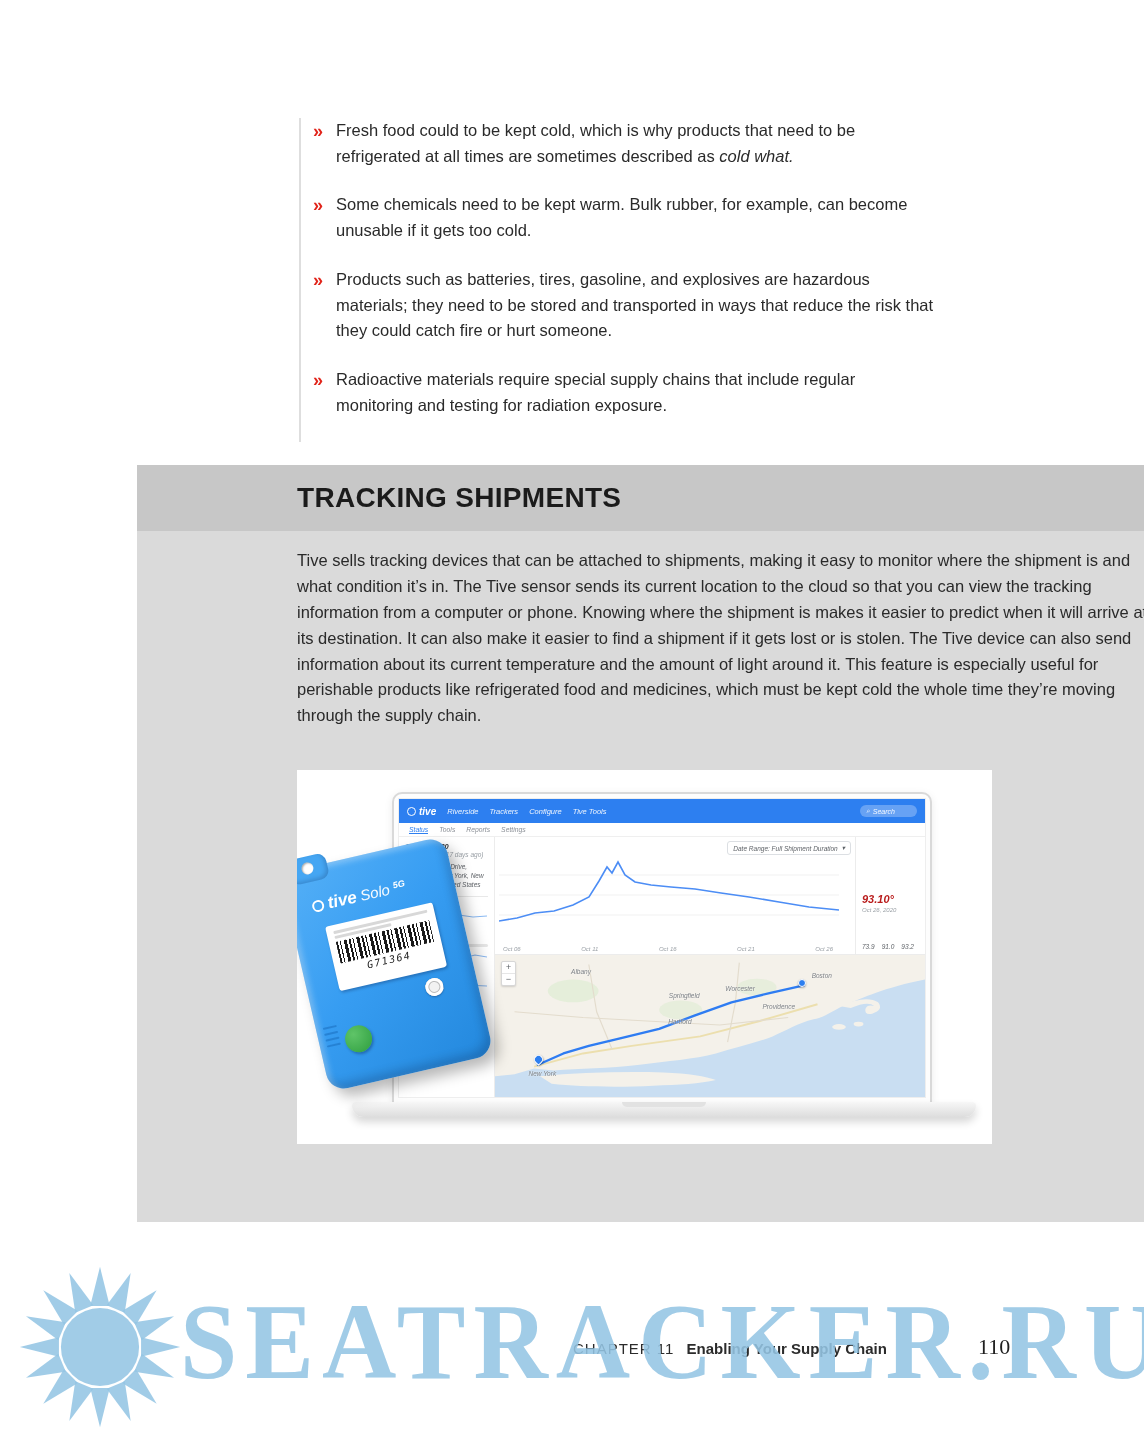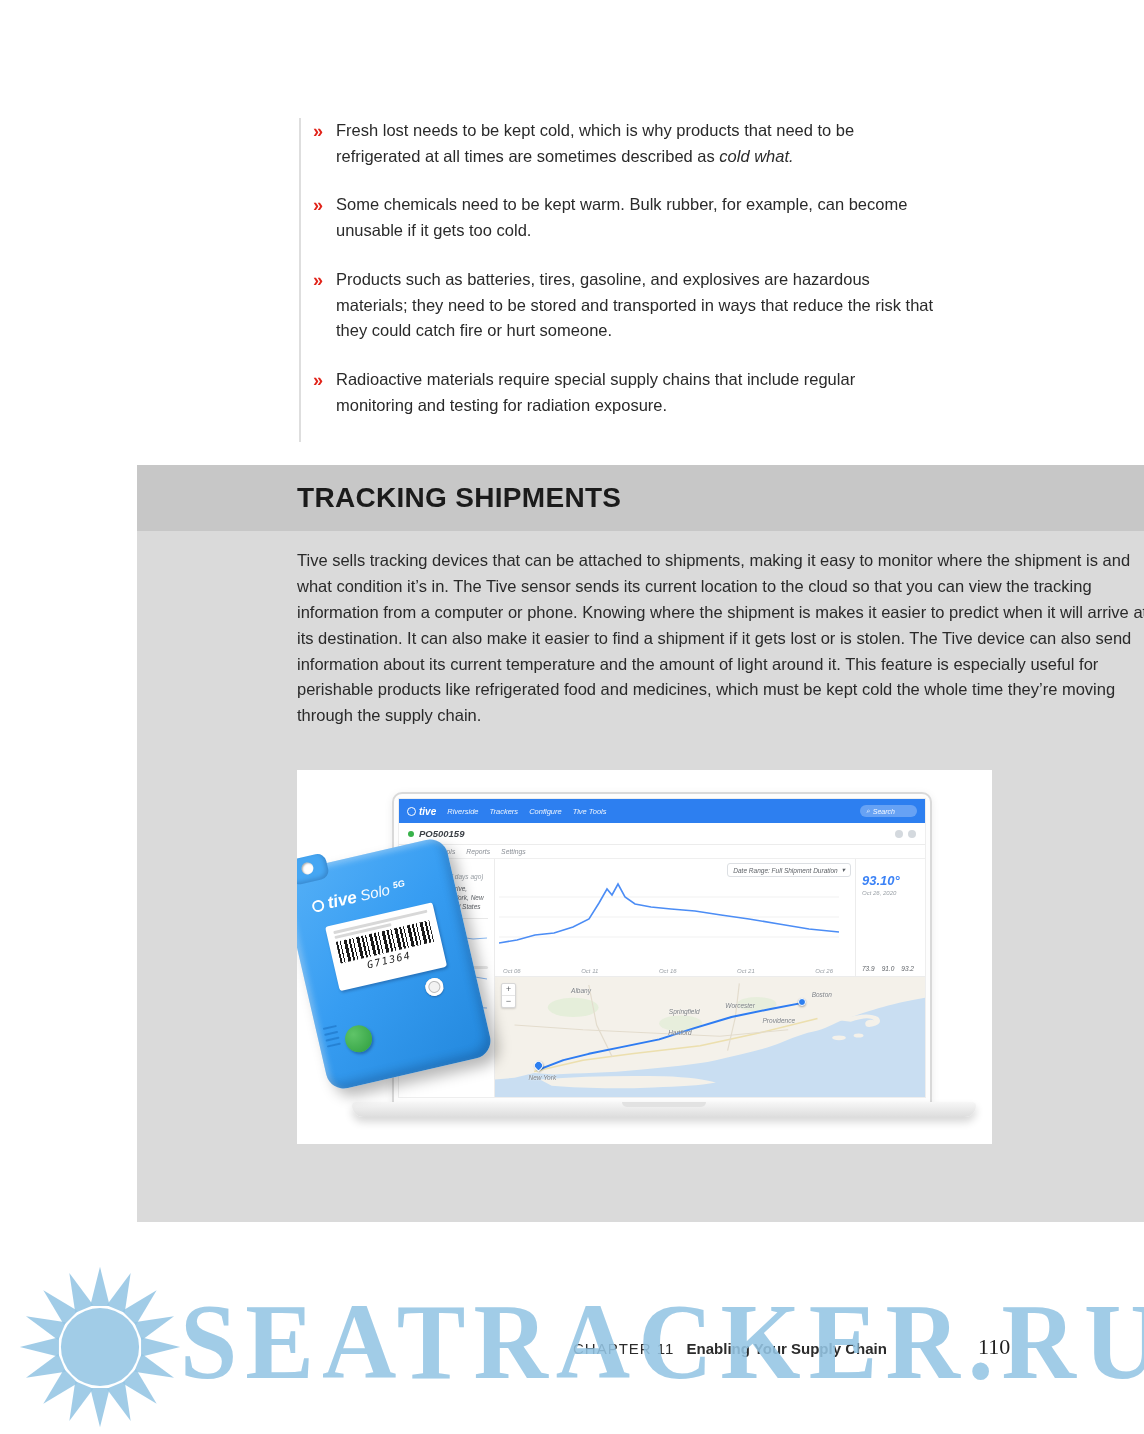--- a/index.html
+++ b/index.html
@@ -61,21 +61,21 @@
   .lp-bar { height:3px; background:#e6e6e6; border-radius:2px; margin:4px 0; }
 
   .dash-content { flex:1; display:flex; flex-direction:column; min-width:0; }
   .chart-area { height:118px; display:flex; border-bottom:1px solid #ececec; position:relative; flex:0 0 auto; }
   .chart-left { flex:1; position:relative; min-width:0; }
   .daterange-btn { position:absolute; top:4px; right:4px; border:1px solid #dcdfe3; border-radius:3px; font-size:6.5px; color:#5f6368; padding:2px 5px; background:#ffffff; display:flex; gap:4px; align-items:center; z-index:2; }
   .chart-svg { position:absolute; left:4px; top:18px; }
   .x-ticks { position:absolute; left:8px; bottom:2px; width:330px; display:flex; justify-content:space-between; }
   .x-tick { font-size:6px; color:#9aa0a6; }
   .chart-info { width:70px; border-left:1px solid #ececec; padding:14px 4px 4px 6px; display:flex; flex-direction:column; flex:0 0 auto; }
-  .temp-value { font-size:13px; font-weight:bold; color:#3b82f6; }
+  .temp-value { font-size:11px; font-weight:bold; color:#b91c1c;margin-top:42px; }
   .temp-date { font-size:6px; color:#9aa0a6; margin-top:2px; }
   .chart-stats { margin-top:auto; display:flex; gap:7px; }
   .chart-stat { font-size:6.5px; color:#5f6368; }
 
   .map-area { flex:1; position:relative; background:#c9def2; overflow:hidden; }
   .map-svg { position:absolute; inset:0; width:100%; height:100%; }
   .map-city { position:absolute; font-size:6.5px; color:#7d8186; text-shadow:0 0 2px #ffffff; transform:translate(-50%,-50%); }
   .map-pin { position:absolute; width:9px; height:9px; background:#2d7ff0; border-radius:50% 50% 50% 0; transform:rotate(-45deg); border:1.5px solid #ffffff; box-shadow:0 1px 2px rgba(0,0,0,0.3); }
   .map-enddot { position:absolute; width:8px; height:8px; background:#2d7ff0; border:1.5px solid #ffffff; border-radius:50%; box-shadow:0 1px 2px rgba(0,0,0,0.3); }
   .zoom-ctl { position:absolute; left:6px; top:6px; width:15px; background:#ffffff; border:1px solid #d7d7d7; border-radius:2px; display:flex; flex-direction:column; align-items:center; box-shadow:0 1px 2px rgba(0,0,0,0.15); }
@@ -118,21 +118,21 @@
   .sun-logo { position:absolute; left:2px; top:6px; }
 </style>
 </head>
 <body>
 
 <div class="page">
 
   <section class="bullets">
     <article class="bullet-item">
       <span class="bullet-glyph">»</span>
-      <p class="bullet-text"><span>Fresh lost needs to be kept cold, which is why products that need to be refrigerated at all times are sometimes described as </span><em class="ital">cold what.</em></p>
+      <p class="bullet-text"><span>Fresh food could to be kept cold, which is why products that need to be refrigerated at all times are sometimes described as </span><em class="ital">cold what.</em></p>
     </article>
     <article class="bullet-item">
       <span class="bullet-glyph">»</span>
       <p class="bullet-text"><span>Some chemicals need to be kept warm. Bulk rubber, for example, can become unusable if it gets too cold.</span></p>
     </article>
     <article class="bullet-item">
       <span class="bullet-glyph">»</span>
       <p class="bullet-text"><span>Products such as batteries, tires, gasoline, and explosives are hazardous materials; they need to be stored and transported in ways that reduce the risk that they could catch fire or hurt someone.</span></p>
     </article>
     <article class="bullet-item">
@@ -161,28 +161,20 @@
               <span class="dash-nav-item">Riverside</span>
               <span class="dash-nav-item">Trackers</span>
               <span class="dash-nav-item">Configure</span>
               <span class="dash-nav-item">Tive Tools</span>
               <span class="dash-search">
                 <span>⌕</span>
                 <span>Search</span>
               </span>
             </div>
 
-            <div class="dash-row2">
-              <span class="status-dot"></span>
-              <span class="shipment-id">PO500159</span>
-              <span class="row2-icons">
-                <span class="mini-circle"></span>
-                <span class="mini-circle"></span>
-              </span>
-            </div>
 
             <div class="dash-tabs">
               <span class="dash-tab active">Status</span>
               <span class="dash-tab">Tools</span>
               <span class="dash-tab">Reports</span>
               <span class="dash-tab">Settings</span>
             </div>
 
             <div class="dash-main">
 

